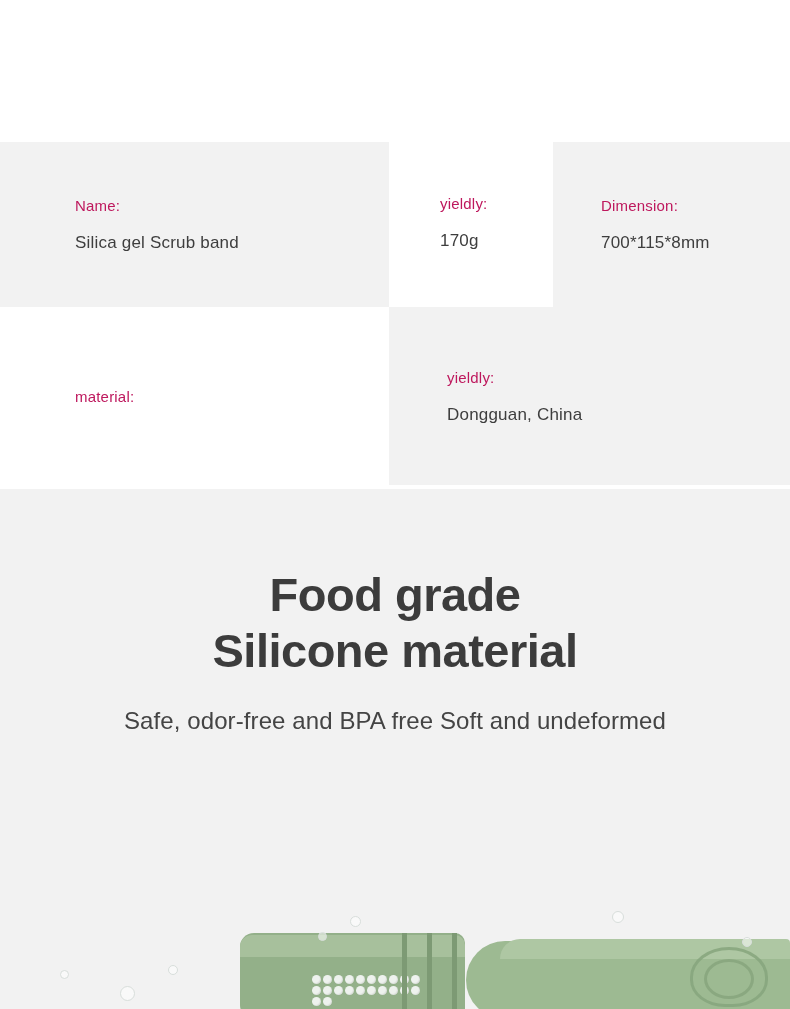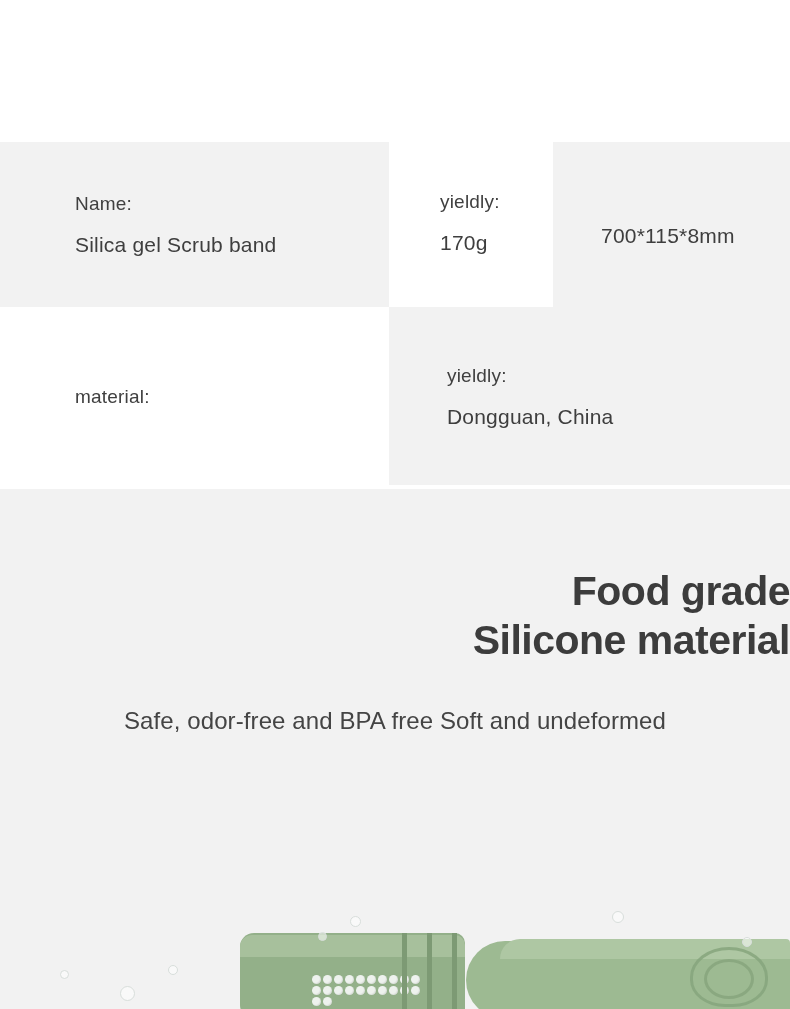--- a/index.html
+++ b/index.html
@@ -44,28 +44,28 @@
   .cell.shade { background: #f2f2f2; }
   .cell.plain { background: #ffffff; }
 
   .c-name { width: 389px; }
   .c-weight { width: 164px; }
   .c-dim { width: 237px; }
   .c-material { width: 389px; gap: 28px; }
   .c-yield { width: 401px; }
 
   .cell .label {
-    font-size: 19px;
-    color: #404040;
+    font-size: 15px;
+    color: #be185d;
     line-height: 1.0;
     letter-spacing: 0.2px;
     white-space: nowrap;
   }
   .cell .value {
-    font-size: 21px;
+    font-size: 17px;
     color: #3e3e3e;
     line-height: 1.0;
     letter-spacing: 0.2px;
     margin-top: 21px;
     white-space: nowrap;
   }
 
   
   .c-name .label { margin-left: 25px; }
   .c-name .value { margin-left: 25px; }
@@ -90,22 +90,22 @@
     width: 790px;
     height: 520px;
     background: #f2f2f2;
     overflow: hidden;
   }
   .hero-title {
     position: absolute;
     top: 78px;
     left: 0;
     width: 790px;
-    text-align: right;
-    font-size: 41px;
+    text-align: center;
+    font-size: 47px;
     font-weight: bold;
     color: #3c3c3c;
     line-height: 1.2;
     letter-spacing: -0.5px;
   }
   .hero-title .l2 { display: block; }
   .hero-sub {
     position: absolute;
     top: 218px;
     left: 0;
@@ -231,20 +231,21 @@
     <div class="spec-row row1">
       <div class="cell shade c-name">
         <div class="label">Name:</div>
         <div class="value">Silica gel Scrub band</div>
       </div>
       <div class="cell plain c-weight">
         <div class="label">yieldly:</div>
         <div class="value">170g</div>
       </div>
       <div class="cell shade c-dim">
+        <div class="label">Dimension:</div>
         <div class="value">700*115*8mm</div>
       </div>
     </div>
 
     <div class="spec-row row2">
       <div class="cell plain c-material">
         <div class="label">material:</div>
       </div>
       <div class="cell shade c-yield">
         <div class="label">yieldly:</div>

